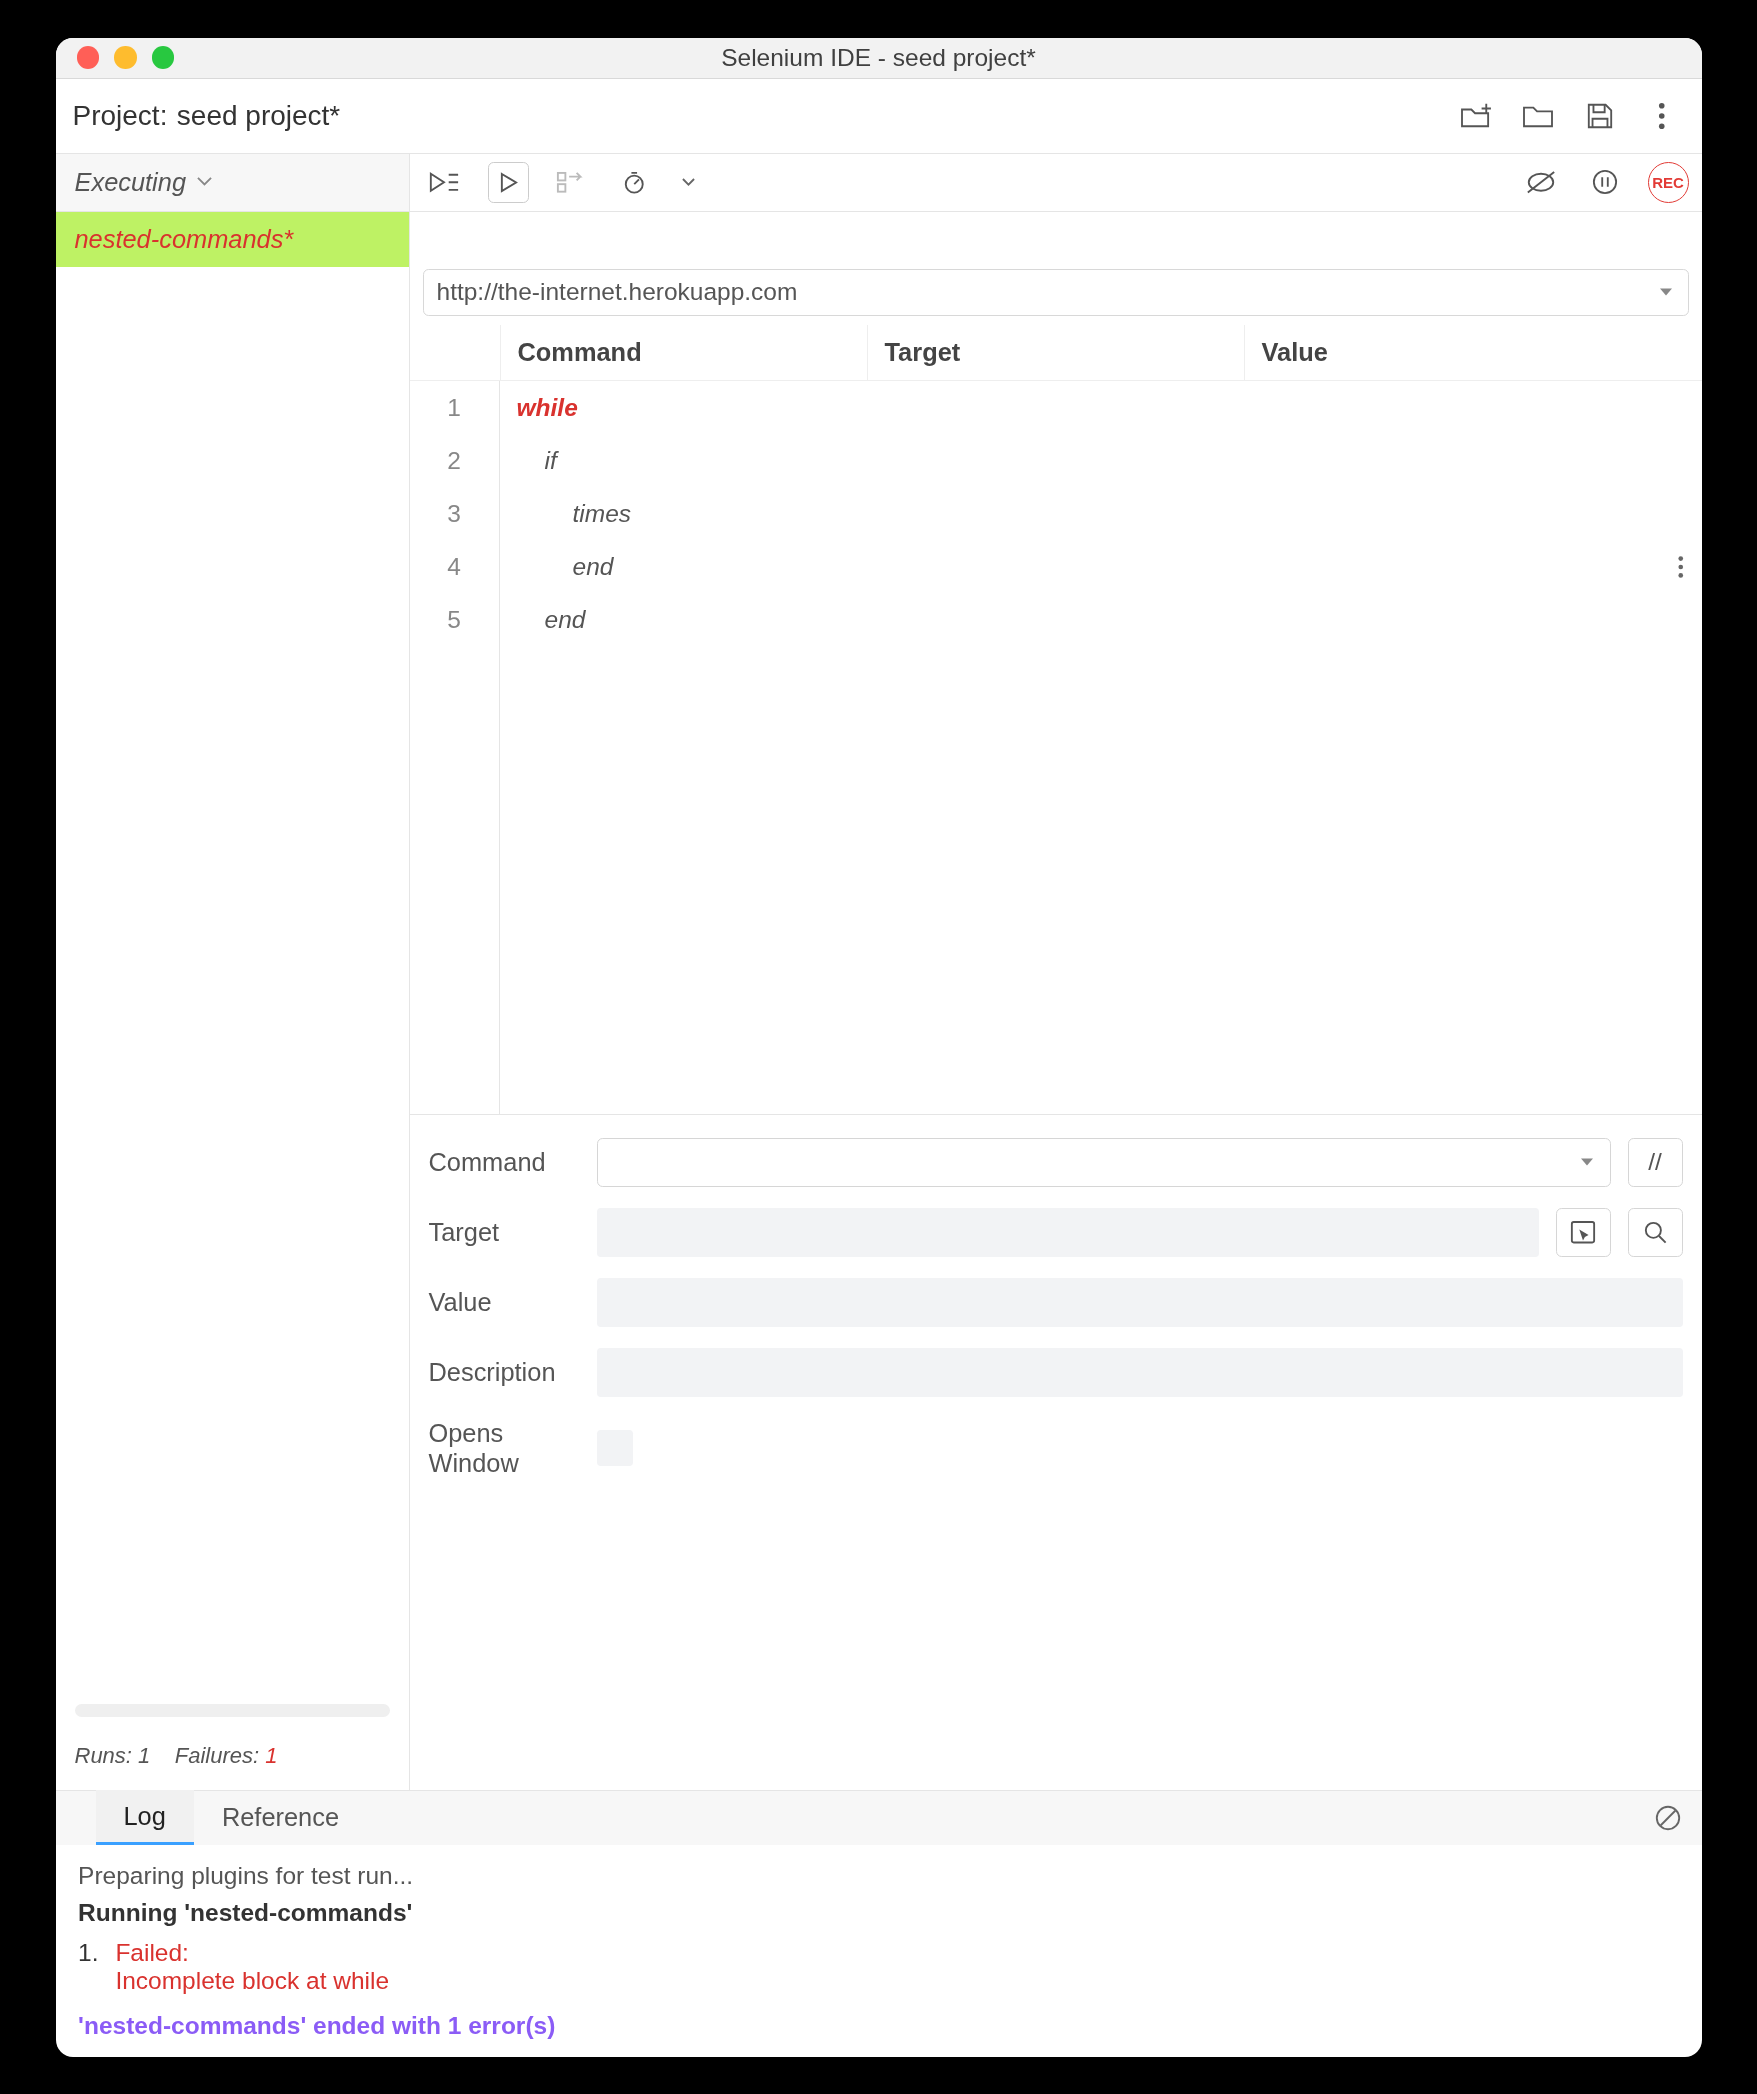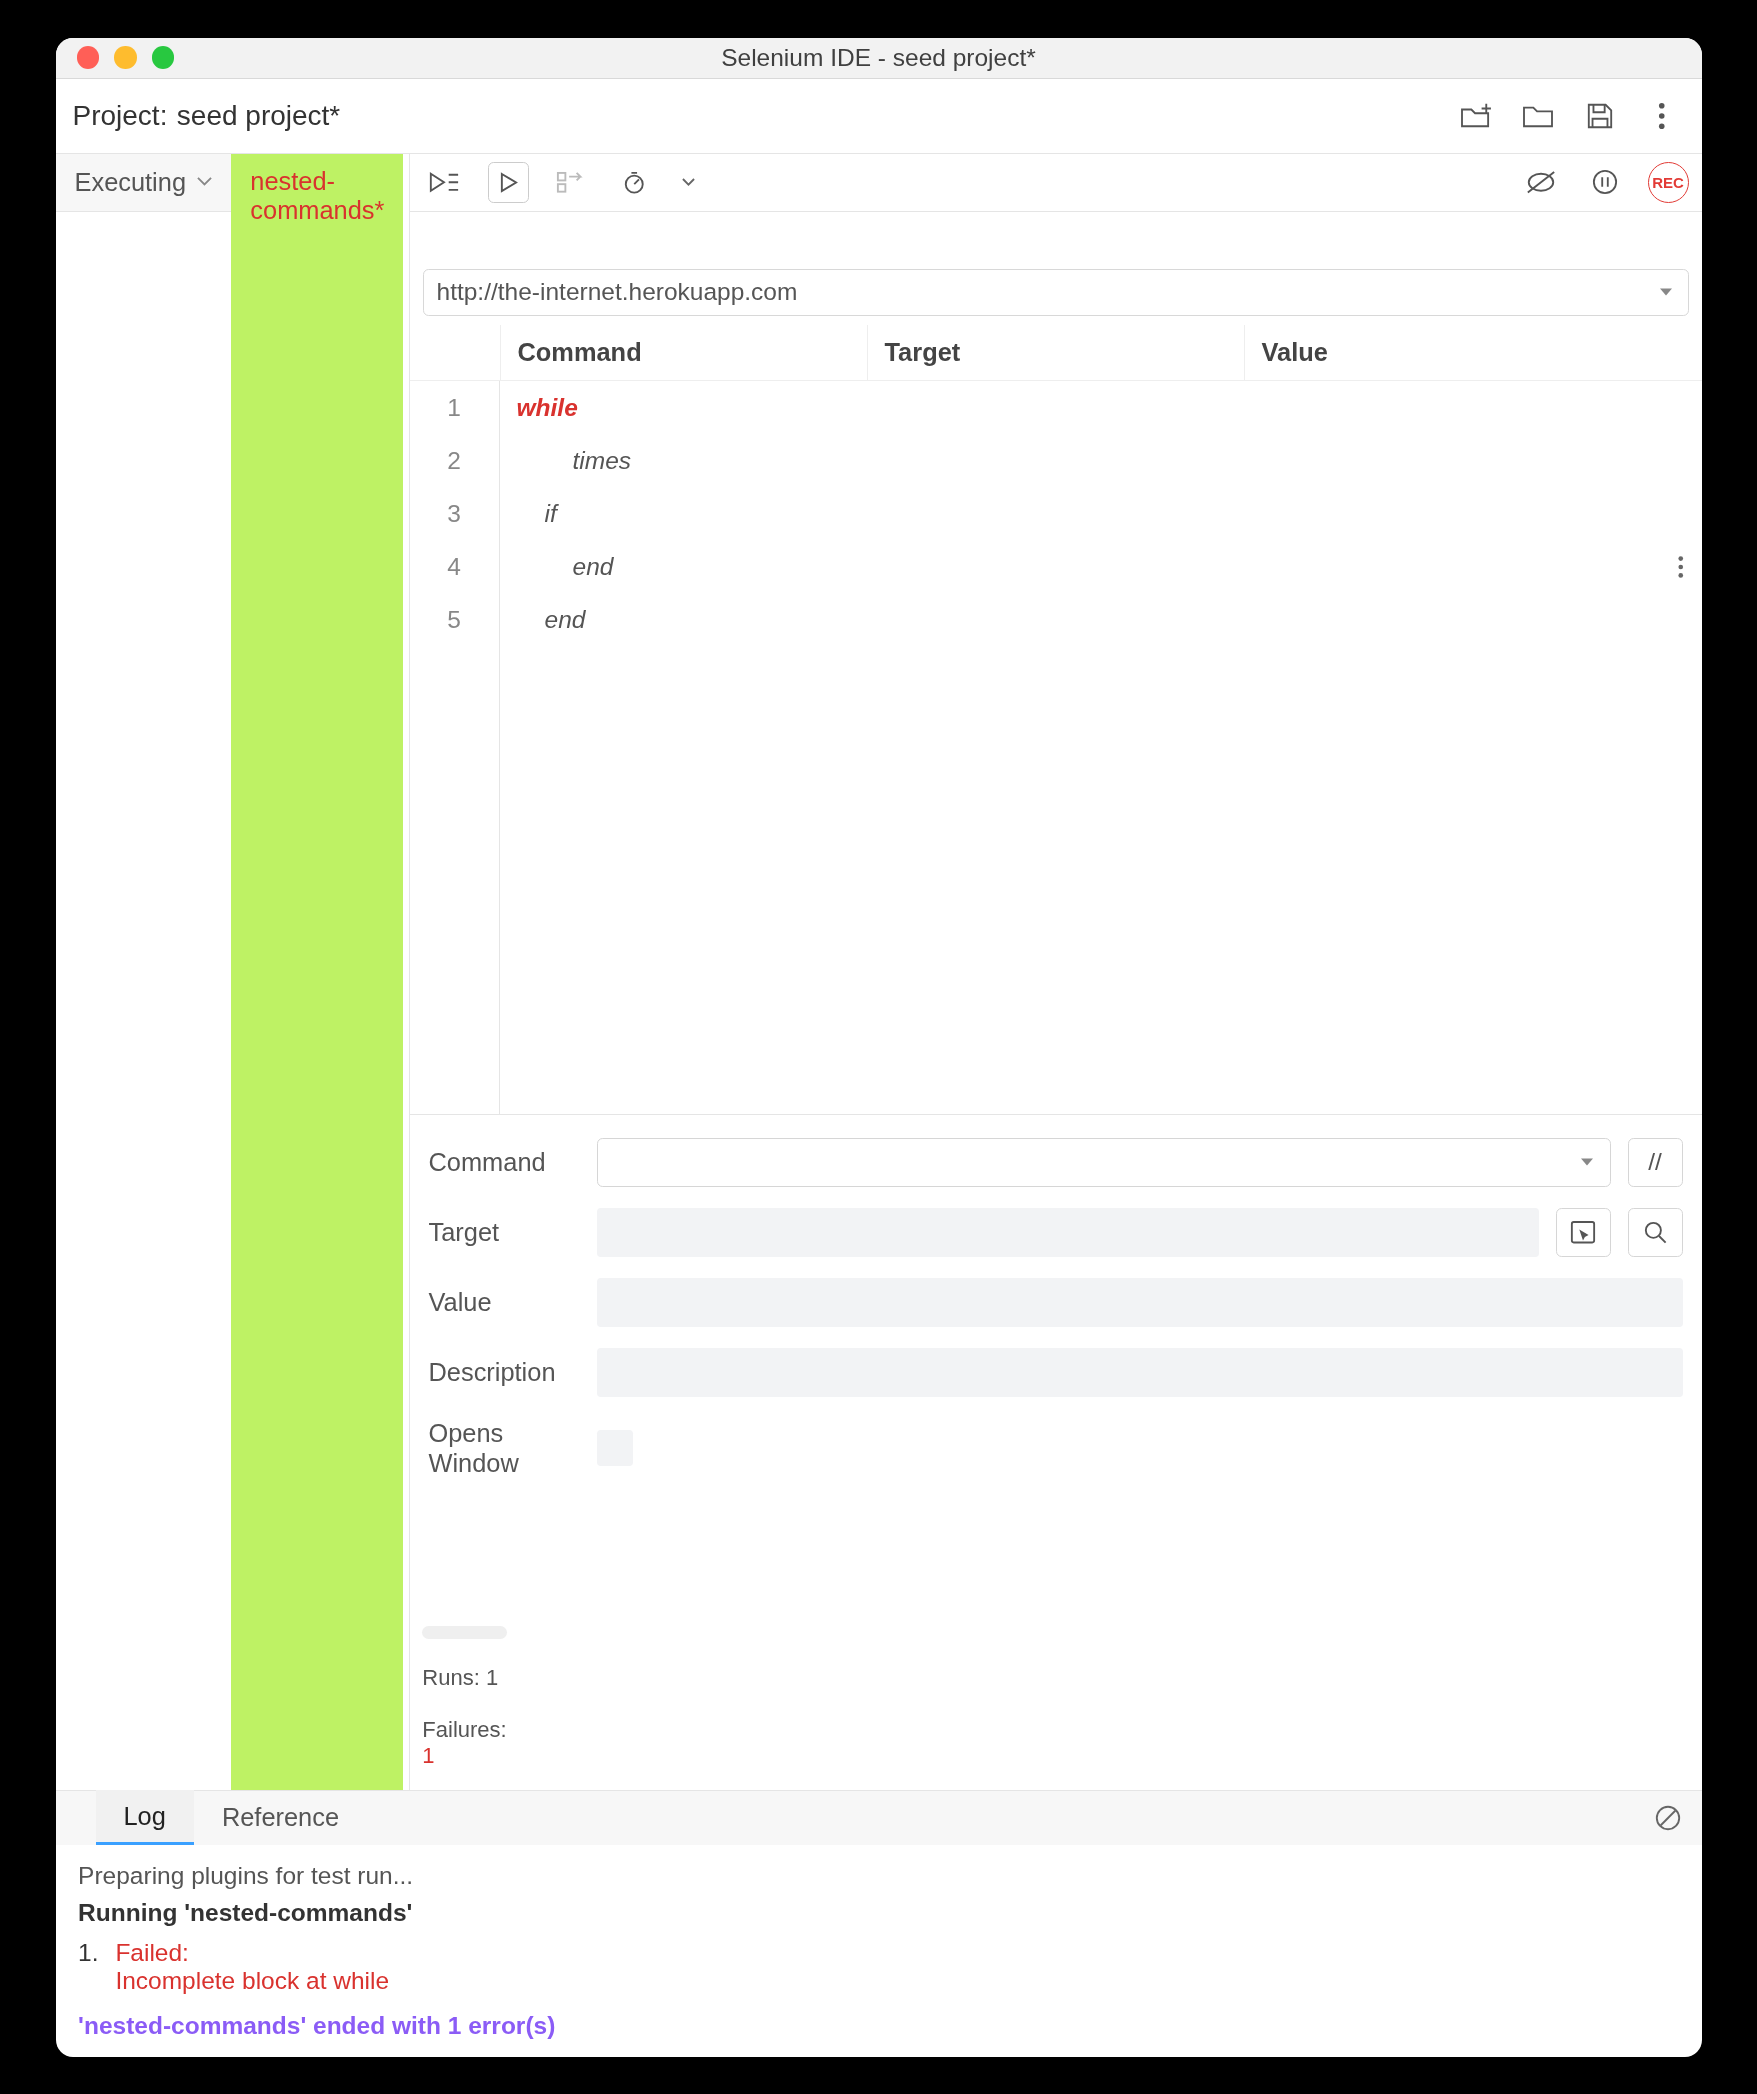--- a/index.html
+++ b/index.html
@@ -64,22 +64,23 @@
     }
     .main {
       flex: 1;
       display: flex;
       min-height: 0;
     }
     .sidebar {
       width: 354px;
       border-right: 0.9px solid #e5e5e5;
       display: flex;
-      flex-direction: row;
+      flex-direction: column;
       background: #fff;
+      font-style: italic;
     }
     .sidebar-header {
       height: 58px;
       background: #f7f7f7;
       border-bottom: 0.9px solid #e5e5e5;
       display: flex; align-items: center;
       padding: 0 19px;
       color: #555;
       font-size: 25.4px;
       gap: 11.3px;
@@ -405,25 +406,25 @@
           <div class="gnum">1</div>
           <div class="gnum">2</div>
           <div class="gnum">3</div>
           <div class="gnum">4</div>
           <div class="gnum">5</div>
         </div>
         <div class="rows">
           <div class="cmd-row error">
             <span class="cmd">while</span>
           </div>
+          <div class="cmd-row indent-1">
+            <span class="cmd">if</span>
+          </div>
           <div class="cmd-row indent-2">
             <span class="cmd">times</span>
-          </div>
-          <div class="cmd-row indent-1">
-            <span class="cmd">if</span>
           </div>
           <div class="cmd-row indent-2">
             <span class="cmd">end</span>
             <span class="row-menu">
               <svg width="7.5" height="24.5" viewBox="0 0 8 26" fill="currentColor">
                   <circle cx="4" cy="4" r="2.5"></circle>
                   <circle cx="4" cy="13" r="2.5"></circle>
                   <circle cx="4" cy="22" r="2.5"></circle>
                 </svg>
             </span>

